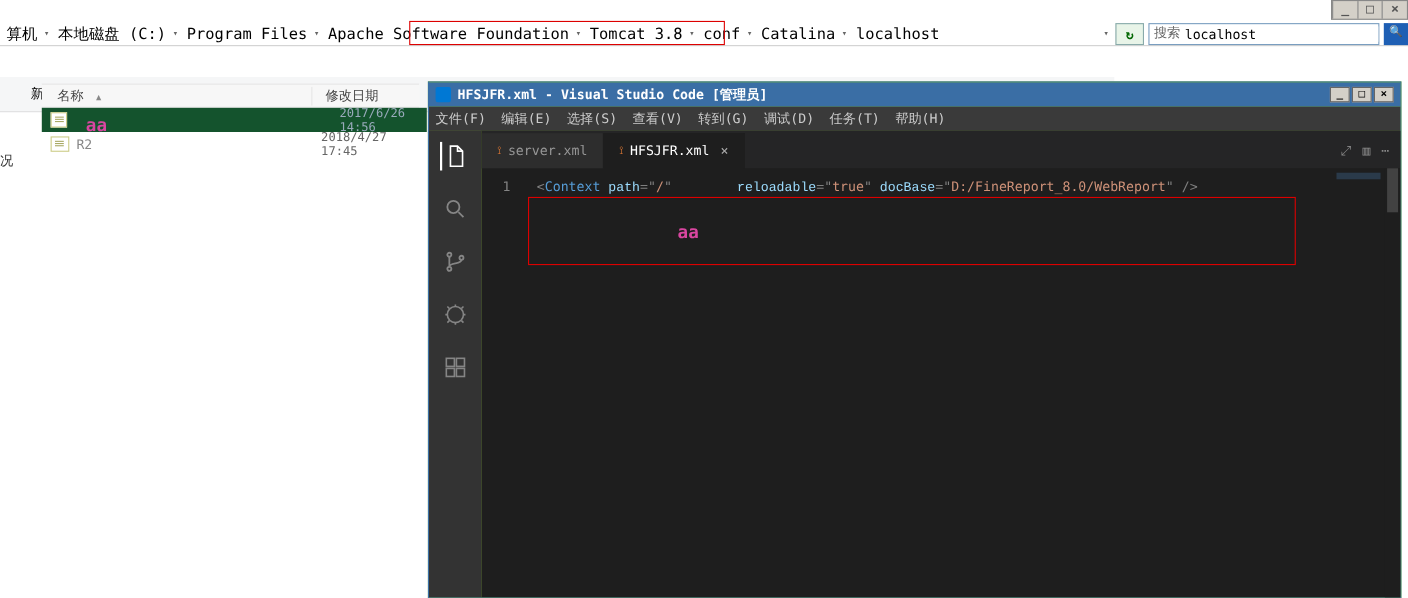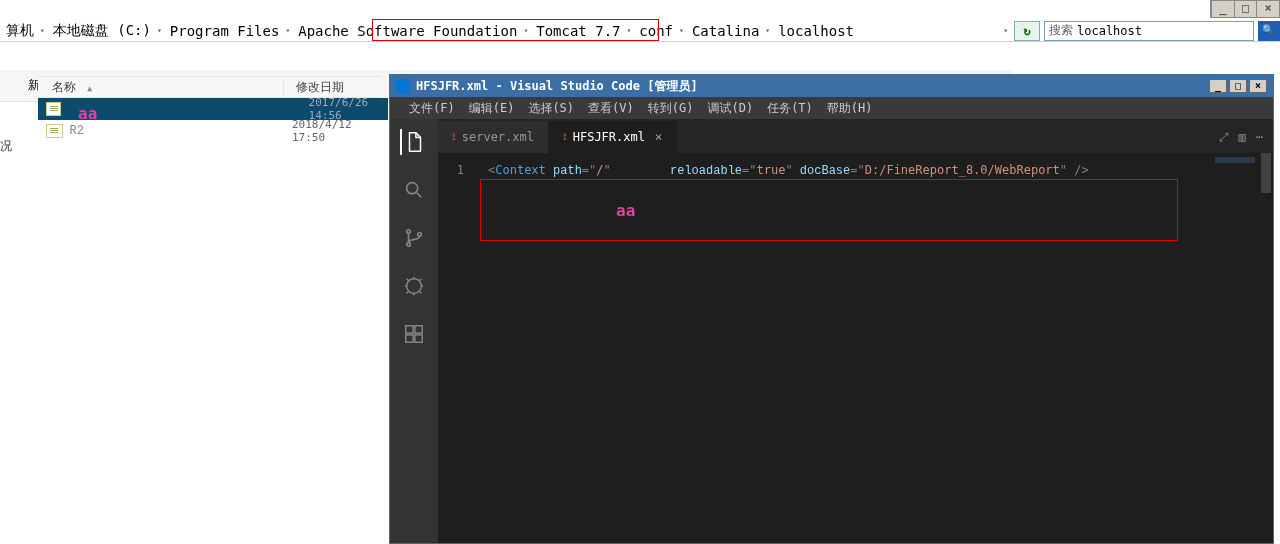--- a/index.html
+++ b/index.html
@@ -27,39 +27,39 @@
 .view-icons { display: flex; gap: 16px; padding-right: 16px; }
 .view-icons span { color: #3a6ea5; }
 
 .columns-hdr { position: absolute; top: 76px; left: 38px; right: 899px; height: 22px; background: #f7f7f7; border-top: 1px solid #e6e6e6; border-bottom: 1px solid #e6e6e6; display: flex; align-items: center; }
 .col-name { width: 246px; padding-left: 14px; border-right: 1px solid #e6e6e6; color: #444; }
 .col-name .sort { font-size: 8px; color: #888; margin-left: 4px; }
 .col-date { padding-left: 12px; color: #444; }
 
 .file-list { position: absolute; top: 98px; left: 38px; right: 892px; }
 .file-row { display: flex; align-items: center; height: 22px; }
-.file-row.selected { background: #0c4a6e; gap: 29px; }
+.file-row.selected { background: #14532d; gap: 29px; }
 .file-icon { width: 18px; height: 14px; margin: 0 6px 0 8px; }
 .file-icon.xml { background: #fff; border: 1px solid #cc8; position: relative; }
 .file-icon.xml::after { content: ""; position: absolute; top: 3px; left: 3px; width: 8px; height: 1px; background: #aa6; box-shadow: 0 2px 0 #aa6, 0 4px 0 #aa6; }
-.file-name { width: 230px; color: #000; font-family: Liberation Mono, monospace; }
+.file-name { width: 230px; color: #000; }
 .file-name.blur { filter: blur(0.6px); color: #888; }
 .file-date { color: #666; font-size: 11px; }
 .file-date.sel { color: #9ab; }
 .anno-aa { position: absolute; color: #d946a0; font-size: 16px; font-weight: bold; pointer-events: none; }
 
 .left-frag { position: absolute; top: 138px; left: 0; width: 14px; height: 24px; color: #333; }
 
 
 .vscode { position: absolute; top: 74px; left: 389px; width: 885px; height: 470px; background: #84cc16; border: 1px solid #3a6ea5; }
 .vsc-title { height: 22px; background: #3a6ea5; display: flex; align-items: center; padding: 0 6px; color: #fff; font-size: 12px; font-weight: bold; }
 .vsc-title .tlogo { width: 14px; height: 14px; background: #0078d4; margin-right: 6px; border-radius: 2px; position: relative; }
 .vsc-title .gap { flex: 1; }
 .vsc-title .wbtn { width: 18px; height: 14px; background: #d4d0c8; border: 1px solid #666; color: #000; text-align: center; line-height: 12px; margin-left: 2px; font-size: 10px; font-weight: bold; }
-.vsc-menu { height: 22px; background: #3a3a3a; display: flex; align-items: center; padding: 0 19px; gap: 14px; }
+.vsc-menu { height: 22px; background: #3a3a3a; display: flex; align-items: center; padding: 0 6px; gap: 14px; }
 .vsc-menu span { color: #ccc; font-size: 12px; }
 .vsc-body { display: flex; height: calc(100% - 44px); }
 .vsc-activity { width: 48px; background: #333; display: flex; flex-direction: column; align-items: center; padding-top: 10px; gap: 22px; }
 .vsc-activity .aicn { width: 26px; height: 26px; display: flex; align-items: center; justify-content: center; color: #858585; }
 .vsc-activity .aicn.active { color: #fff; border-left: 2px solid #fff; margin-left: -2px; padding-left: 2px; }
 .vsc-activity svg { width: 22px; height: 22px; }
 .vsc-editor { flex: 1; background: #1e1e1e; position: relative; }
 .vsc-tabs { height: 34px; background: #252526; display: flex; align-items: flex-end; }
 .vsc-tab { height: 32px; padding: 0 14px; display: flex; align-items: center; gap: 6px; color: #969696; background: #2d2d2d; border-right: 1px solid #1e1e1e; }
 .vsc-tab.active { background: #1e1e1e; color: #fff; }
@@ -91,21 +91,21 @@
 <div class="addr-row">
   <div class="breadcrumb">
     <span class="bc-seg">算机</span>
       <span class="bc-arrow">▾</span>
     <span class="bc-seg">本地磁盘 (C:)</span>
       <span class="bc-arrow">▾</span>
     <span class="bc-seg">Program Files</span>
       <span class="bc-arrow">▾</span>
     <span class="bc-seg">Apache Software Foundation</span>
       <span class="bc-arrow">▾</span>
-    <span class="bc-seg">Tomcat 7.7</span>
+    <span class="bc-seg">Tomcat 3.8</span>
       <span class="bc-arrow">▾</span>
     <span class="bc-seg">conf</span>
       <span class="bc-arrow">▾</span>
     <span class="bc-seg">Catalina</span>
       <span class="bc-arrow">▾</span>
     <span class="bc-seg">localhost</span>
   </div>
   <div class="addr-spacer"></div>
   <span class="bc-arrow">▾</span>
   <div class="refresh-btn">↻</div>
@@ -136,21 +136,21 @@
 
 <div class="file-list">
   <div class="file-row selected">
     <div class="file-icon xml"></div>
     <span class="file-name"></span>
     <span class="file-date sel">2017/6/26 14:56</span>
   </div>
   <div class="file-row">
     <div class="file-icon xml"></div>
     <span class="file-name blur">   R2</span>
-    <span class="file-date">2018/4/12 17:50</span>
+    <span class="file-date">2018/4/27 17:45</span>
   </div>
 </div>
 <span class="anno-aa" style="top:104px;left:78px">aa</span>
 
 <div class="left-frag">况</div>
 
 <div class="vscode">
   <div class="vsc-title">
     <div class="tlogo"></div>
     <span>HFSJFR.xml - Visual Studio Code [管理员]</span>

